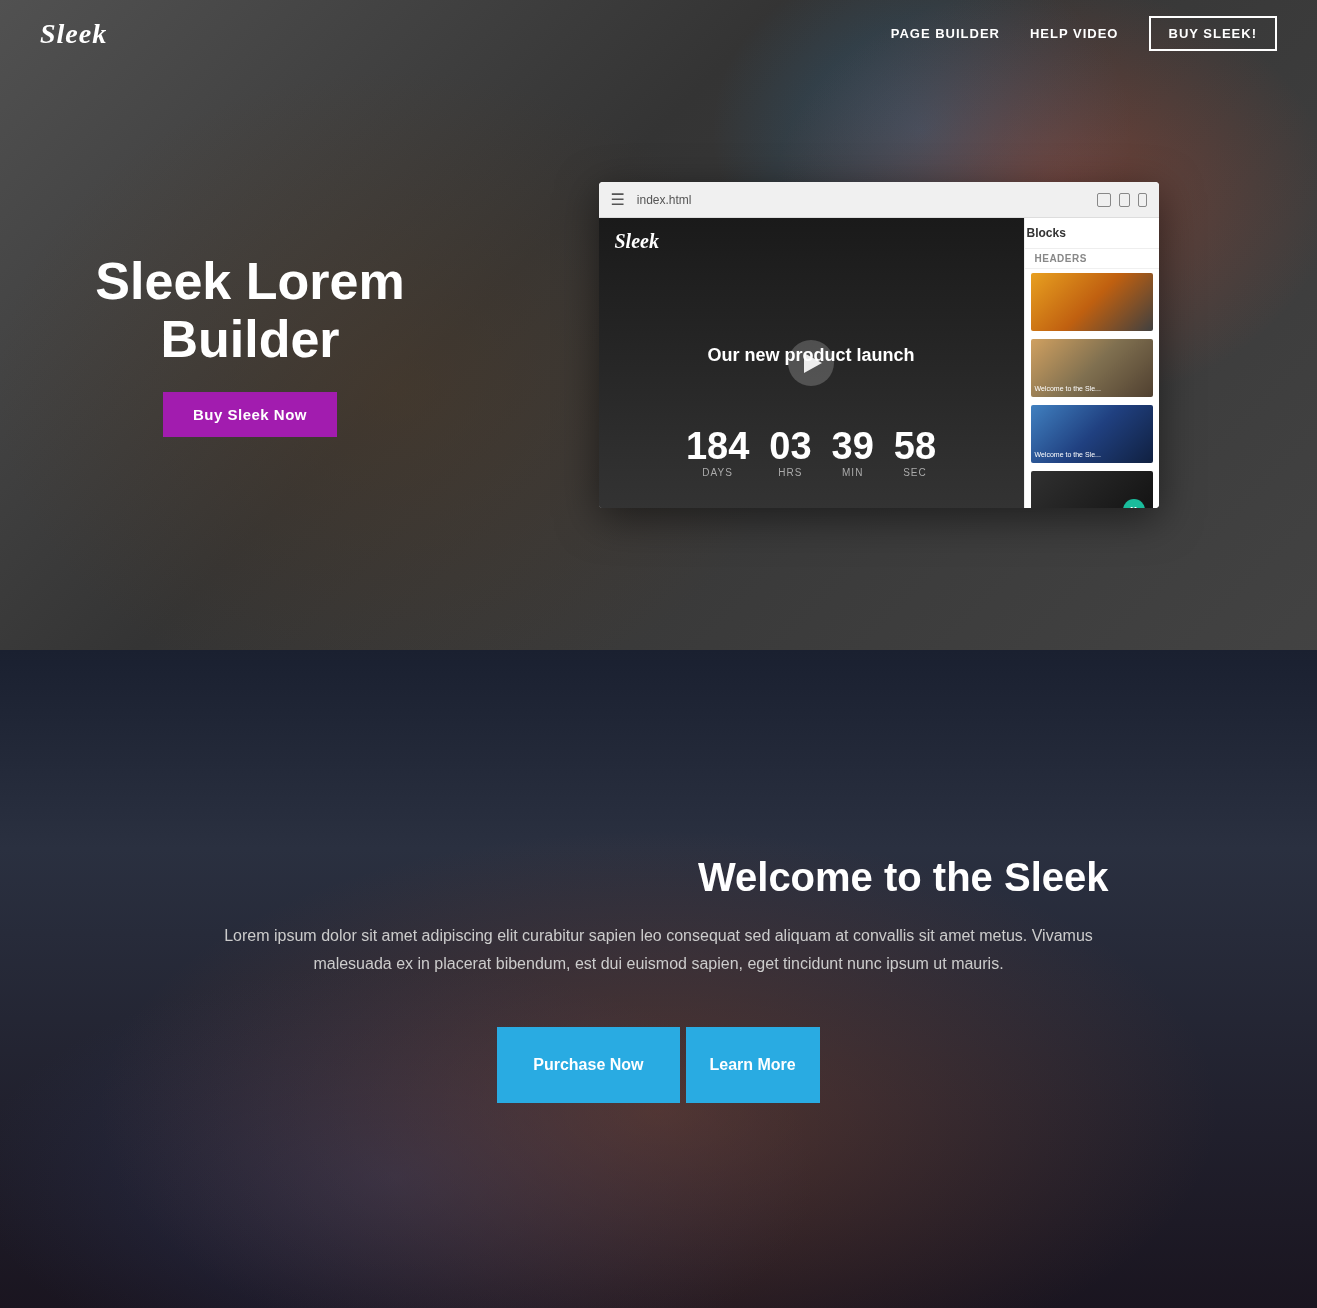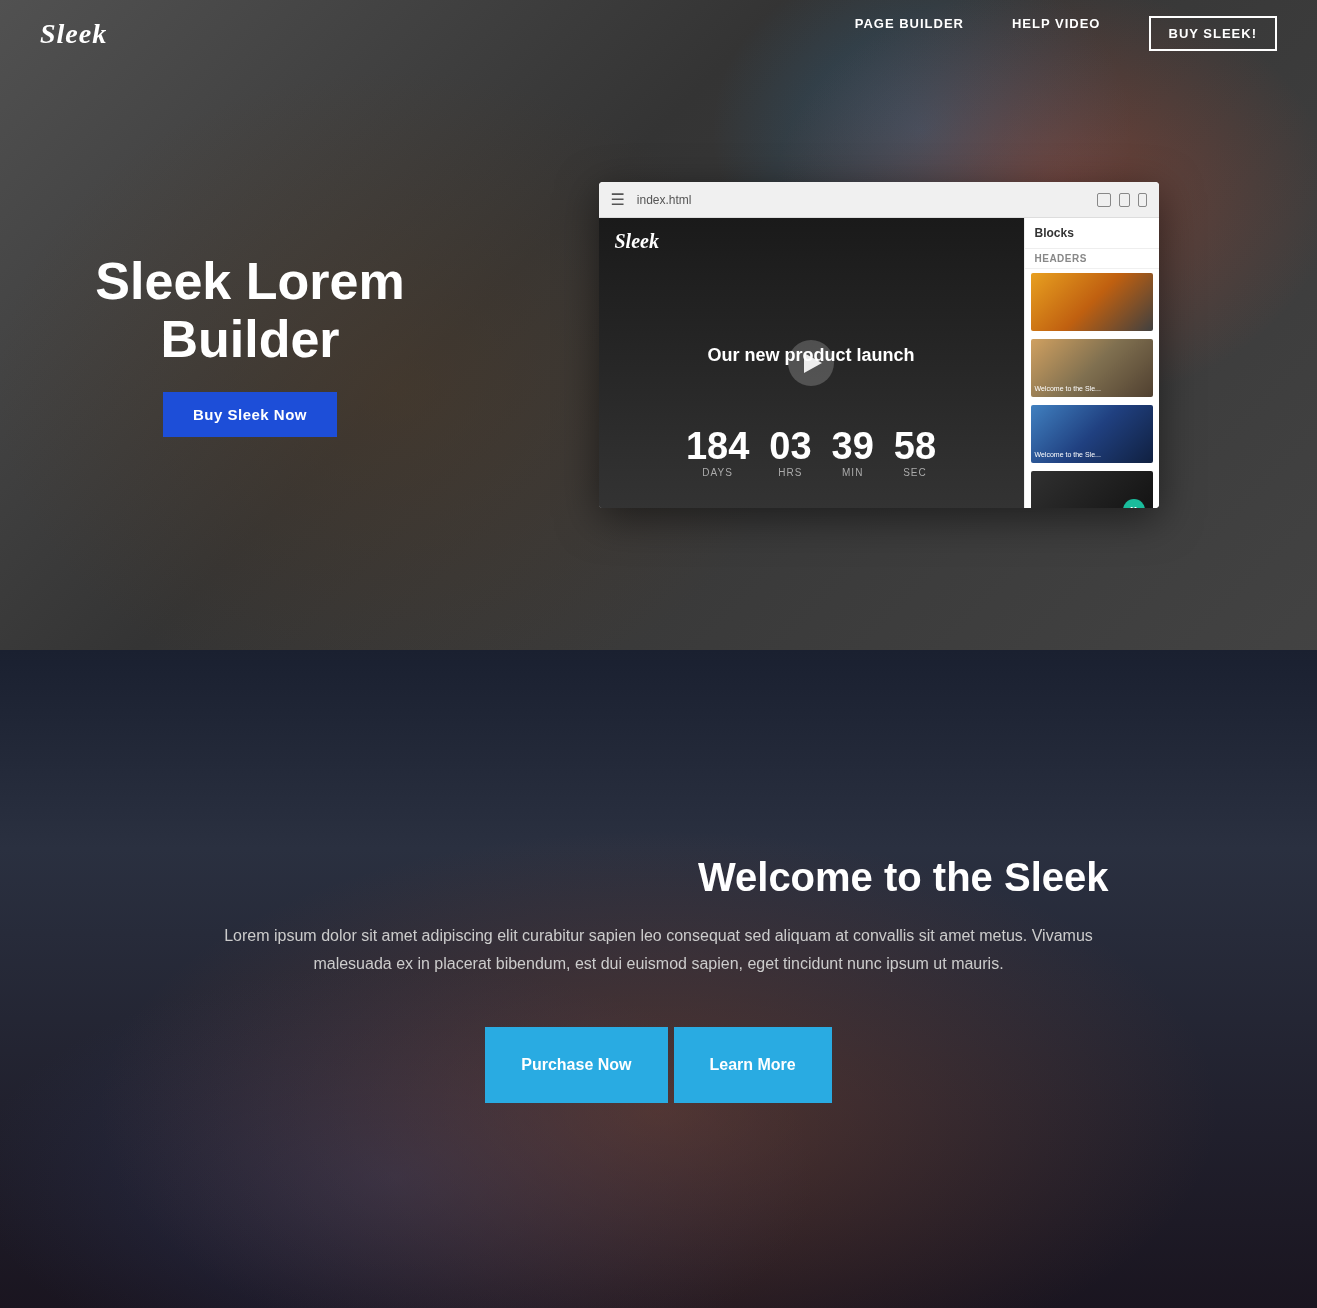--- a/index.html
+++ b/index.html
@@ -19,21 +19,22 @@
     .nav-logo {
       font-family: Georgia, cursive;
       font-style: italic;
       font-size: 28px;
       font-weight: bold;
       color: #fff;
       letter-spacing: 1px;
     }
     .nav-links {
       display: flex;
-      gap: 48px;
+      align-items: center;
+      gap: 30px;
     }
     .nav-link {
       color: #fff;
       text-decoration: none;
       font-size: 13px;
       font-weight: 700;
       letter-spacing: 1px;
       text-transform: uppercase;
     }
     .nav-btn {
@@ -99,21 +100,21 @@
       line-height: 1.6;
       text-align: center;
       margin-bottom: 36px;
       color: #fff;
     }
     .hero-cta {
       display: flex;
       justify-content: center;
     }
     .btn-primary {
-      background: #1d4ed8;
+      background: #a21caf;
       color: #fff;
       border: none;
       padding: 14px 30px;
       font-size: 15px;
       font-weight: 700;
       cursor: pointer;
       letter-spacing: 0.5px;
     }
 
     
@@ -241,21 +242,21 @@
     }
     .browser-sidebar {
       width: 135px;
       background: #fff;
       border-left: 1px solid #eee;
       display: flex;
       flex-direction: column;
       overflow: hidden;
     }
     .sidebar-header {
-      padding: 8px 10px;
+      padding: 8px 2px;
       font-size: 12px;
       font-weight: 700;
       color: #333;
       border-bottom: 1px solid #eee;
     }
     .sidebar-section {
       padding: 4px 10px;
       font-size: 10px;
       font-weight: 700;
       color: #888;
@@ -354,21 +355,21 @@
       border: none;
       padding: 29px 36px;
       font-size: 16px;
       font-weight: 700;
       cursor: pointer;
     }
     .btn-learn {
       background: #29abe2;
       color: #fff;
       border: none;
-      padding: 18px 36px;
+      padding: 18px 24px;
       font-size: 16px;
       font-weight: 700;
       cursor: pointer;
     }
   </style>
 </head>
 <body>
 
 <nav>
   <div class="nav-logo">Sleek</div>

